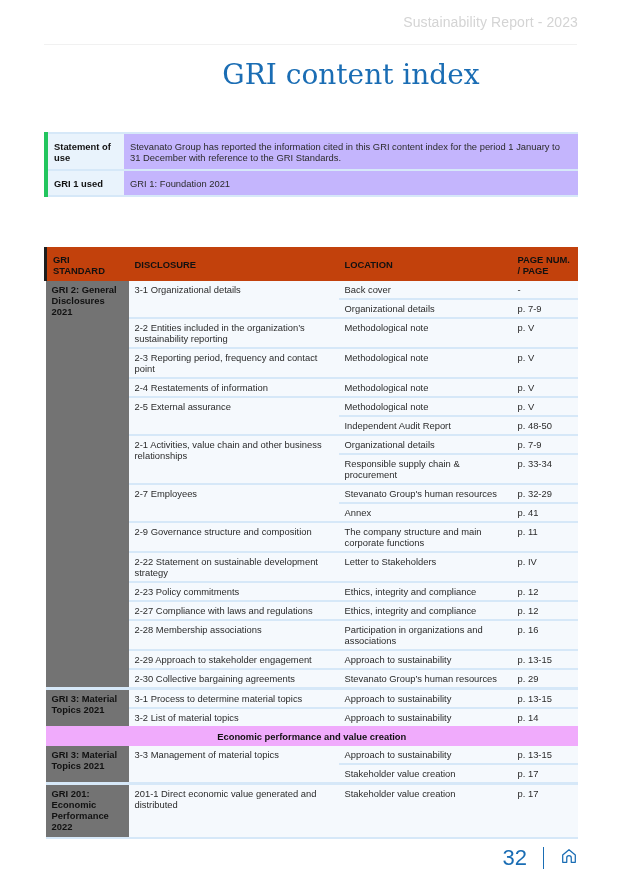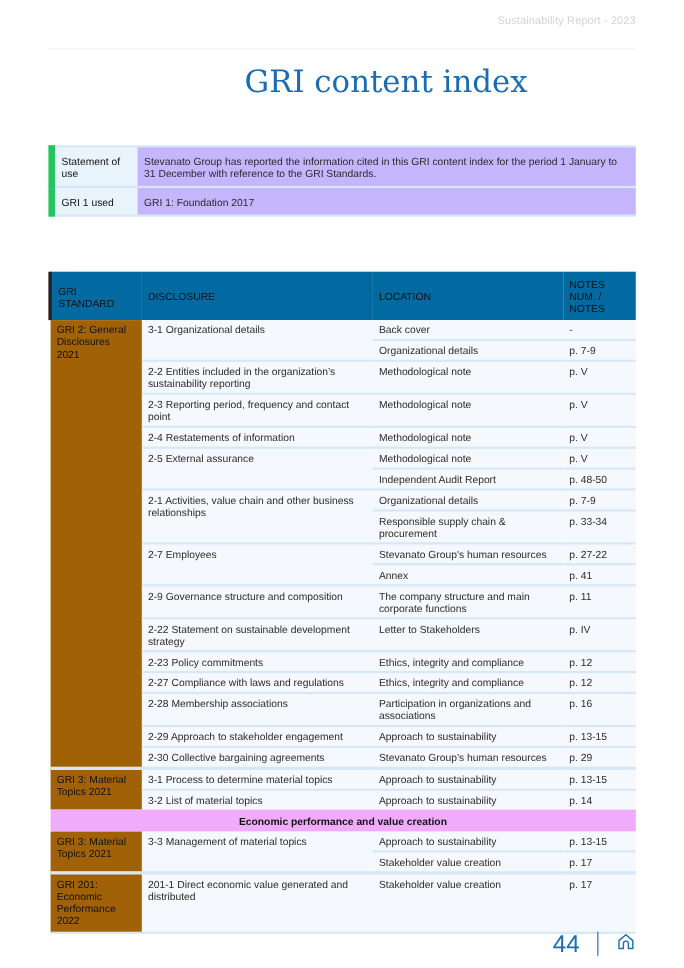--- a/index.html
+++ b/index.html
@@ -3,50 +3,50 @@
 <meta charset="utf-8">
 <style>
   html, body { margin: 0; padding: 0; background: #ffffff; }
   body {
     width: 622px; height: 880px; position: relative; overflow: hidden;
     font-family: "DejaVu Sans", "Liberation Sans", sans-serif;
     color: #2b2b2b;
   }
   .report-header {
     position: absolute; top: 14px; right: 44px;
-    font-size: 10px; color: #d4d4d4; letter-spacing: 0.1px;
+    font-size: 14px; color: #d4d4d4; letter-spacing: 0.1px;
     font-family: "Liberation Sans", sans-serif;
   }
   .header-rule {
     position: absolute; top: 44px; left: 44px; width: 533px; height: 1px; background: #f1f1f1;
   }
   .page-title {
     position: absolute; top: 58px; left: 0; width: 702px; text-align: center;
     font-family: "DejaVu Serif", "Liberation Serif", serif;
     font-size: 28px; color: #1a6db4; font-weight: normal; margin: 0;
   }
   .tbl { position: absolute; left: 44px; width: 534px; border-collapse: collapse; table-layout: fixed; }
   .tbl td, .tbl th {
     font-size: 9.4px; line-height: 11px; vertical-align: top; text-align: left;
     font-family: "Liberation Sans", sans-serif;
   }
   
   .stmt { top: 132px; }
   .stmt td { padding: 7px 6px 6px 6px; border-bottom: 2px solid #d6e8f8; background: #c4b5fd; }
-  .stmt td.key { font-weight: normal; background: #e9f3fc; border-left: 6px solid #22c55e; width: 66px; color: #111; margin-left: 34px; }
+  .stmt td.key { font-weight: bold; background: #e9f3fc; border-left: 4px solid #22c55e; width: 66px; color: #111; margin-left: 34px; }
   .stmt tr:first-child td { border-top: 2px solid #d6e8f8; }
   
   .main { top: 247px; }
   .main thead th {
-    background: #0369a1; font-weight: normal; color: #111; padding: 6px 6px 5px 6px;
+    background: #c2410c; font-weight: bold; color: #111; padding: 6px 6px 5px 6px;
     vertical-align: middle; height: 23px;
   }
   .main thead th.first { border-left: 3px solid #1e1e1e; }
   .main td { padding: 3px 6px 3px 6px; background: #f5f9fd; }
-  .main td.std { font-weight: normal; color: #111; background: #a16207; }
+  .main td.std { font-weight: bold; color: #111; background: #737373; }
   .main tr.sep td.disc, .main tr.sep td.loc, .main tr.sep td.pg { border-top: 2px solid #d6e8f8; }
   .main tr.sub td.loc, .main tr.sub td.pg { border-top: 2px solid #d6e8f8; }
   .main tr.grp td { border-top: 3px solid #d6e8f8; }
   .main tr.section td {
     background: #f0abfc; text-align: center; font-weight: bold; color: #111;
     padding: 5px 6px 4px 6px;
   }
   .main tr.last td { border-bottom: 2px solid #d6e8f8; }
   .footer {
     position: absolute; top: 845px; right: 44px; display: flex; align-items: center; gap: 10px;
@@ -68,38 +68,38 @@
       <col style="width:78px">
       <col>
     </colgroup>
   <tbody>
       <tr>
     <td class="key">Statement of use</td>
     <td>Stevanato Group has reported the information cited in this GRI content index for the period 1 January to 31 December with reference to the GRI Standards.</td>
   </tr>
   <tr>
     <td class="key">GRI 1 used</td>
-    <td>GRI 1: Foundation 2017</td>
+    <td>GRI 1: Foundation 2021</td>
   </tr>
 </tbody>
   </table>
 
 <table class="tbl main">
   <colgroup>
     <col style="width:83px">
       <col style="width:210px">
       <col style="width:173px">
       <col>
   </colgroup>
   <thead>
     <tr>
       <th class="first">GRI STANDARD</th>
       <th>DISCLOSURE</th>
       <th>LOCATION</th>
-      <th>NOTES NUM. / NOTES</th>
+      <th>PAGE NUM. / PAGE</th>
     </tr>
   </thead>
   <tbody>
 
     <tr>
       <td class="std" rowspan="18">GRI 2: General Disclosures 2021</td>
       <td class="disc" rowspan="2">3-1 Organizational details</td>
       <td class="loc">Back cover</td>
       <td class="pg">-</td>
     </tr>
@@ -136,21 +136,21 @@
       <td class="loc">Organizational details</td>
       <td class="pg">p. 7-9</td>
     </tr>
     <tr class="sub">
       <td class="loc">Responsible supply chain &amp; procurement</td>
       <td class="pg">p. 33-34</td>
     </tr>
     <tr class="sep">
       <td class="disc" rowspan="2">2-7 Employees</td>
       <td class="loc">Stevanato Group's human resources</td>
-      <td class="pg">p. 27-22</td>
+      <td class="pg">p. 32-29</td>
     </tr>
     <tr class="sub">
       <td class="loc">Annex</td>
       <td class="pg">p. 41</td>
     </tr>
     <tr class="sep">
       <td class="disc">2-9 Governance structure and composition</td>
       <td class="loc">The company structure and main corporate functions</td>
       <td class="pg">p. 11</td>
     </tr>
@@ -215,20 +215,20 @@
     <tr class="grp last">
       <td class="std" style="height:46px">GRI 201: Economic Performance 2022</td>
       <td class="disc">201-1 Direct economic value generated and distributed</td>
       <td class="loc">Stakeholder value creation</td>
       <td class="pg">p. 17</td>
     </tr>
   </tbody>
 </table>
 
 <div class="footer">
-  <span class="page-num">44</span>
+  <span class="page-num">32</span>
   <span class="divider"></span>
   <span>
     <svg class="home-icon" viewBox="0 0 20 20" fill="none" stroke="#1a6db4" stroke-width="1.4" stroke-linejoin="round">
       <path d="M3 9 L10 3 L17 9 L17 17 L12.5 17 L12.5 12 A2.5 2.5 0 0 0 7.5 12 L7.5 17 L3 17 Z"></path>
     </svg>
   </span>
 </div>
 
 </body></html>

